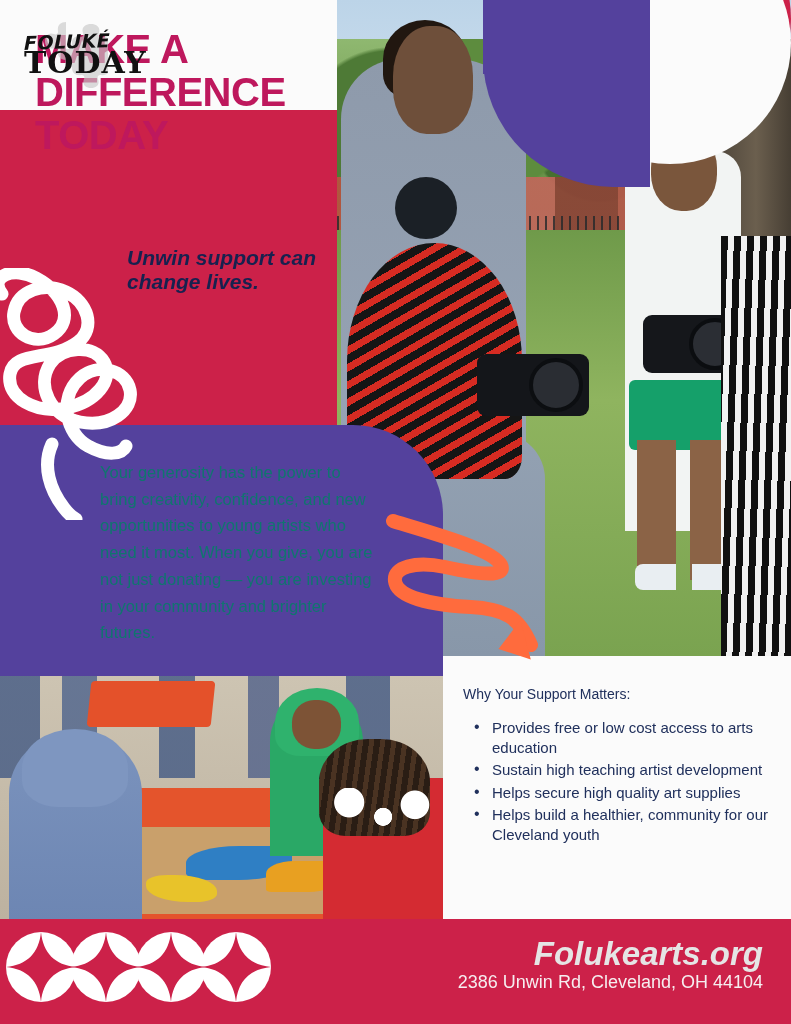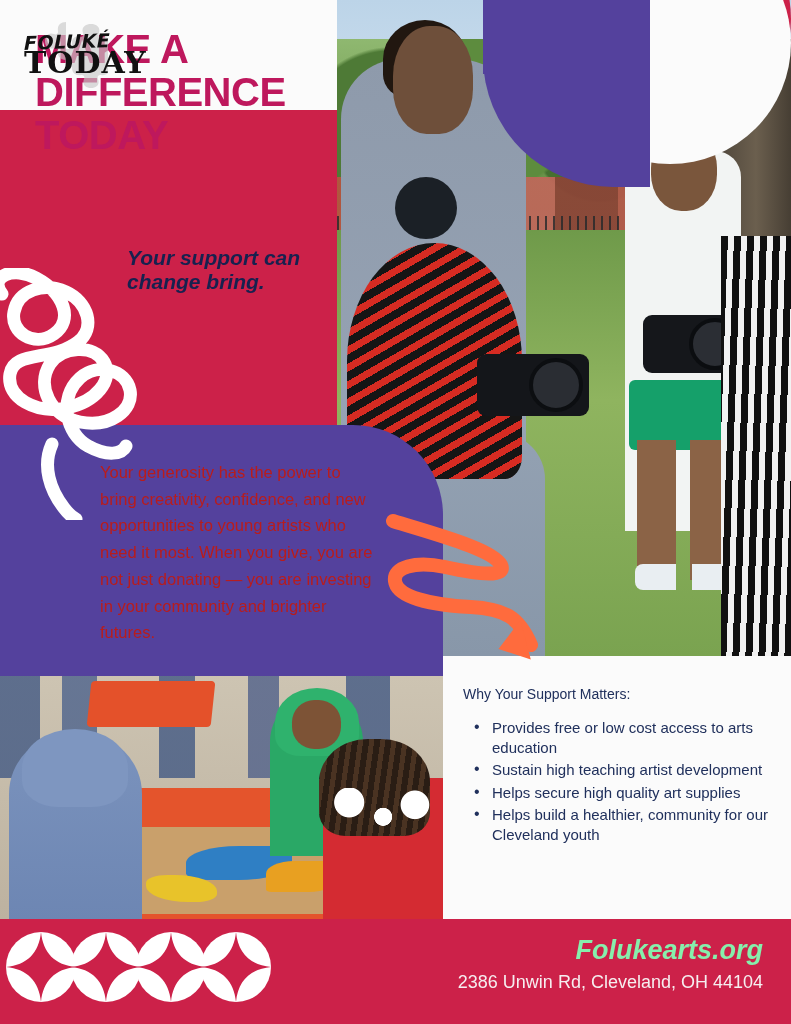--- a/index.html
+++ b/index.html
@@ -123,21 +123,21 @@
     line-height:1.12; z-index:24;
   }
 
   
   .block-purple {
     position:absolute; left:0; top:425px; width:443px; height:251px;
     background:#54419d; z-index:20; border-radius:0 90px 0 0;
   }
   .body-copy {
     position:absolute; left:100px; top:459px; width:275px;
-    color:#b91c1c; font-size:16.5px; line-height:1.62; z-index:26;
+    color:#0f766e; font-size:16.5px; line-height:1.62; z-index:26;
   }
 
   
   .spiral { position:absolute; left:-8px; top:268px; width:150px; height:252px; z-index:30; }
 
   
   .arrow { position:absolute; left:385px; top:505px; width:175px; height:170px; z-index:32; }
 
   
   .photo-class {
@@ -201,21 +201,21 @@
   }
 
   
   .footer {
     position:absolute; left:0; top:919px; width:791px; height:105px;
     background:#cc2149; z-index:30;
   }
   .diamonds { position:absolute; left:5px; top:12px; width:270px; height:72px; z-index:34; }
   .footer-site {
     position:absolute; right:28px; top:16px; text-align:right;
-    color:#86efac; font-size:27px; font-weight:700; font-style:italic; z-index:34;margin-left:36px;
+    color:#e5e5e5; font-size:33px; font-weight:700; font-style:italic; z-index:34;margin-left:36px;
   }
   .footer-addr {
     position:absolute; right:28px; top:53px; text-align:right;
     color:#f6eef0; font-size:18px; font-weight:400; z-index:34;
   }
 </style>
 </head>
 <body>
 
 <div class="poster">
@@ -259,21 +259,21 @@
       <path d="M24 2c-6 0-9 4-8 9 .5 3-2 4-4 3-5-2-9 1-9 7s4 9 9 7c2-1 4.5 0 4 3-1 5 2 9 8 9h6v8c0 5 4 8 9 7 3-.5 4 2 3 4-2 5 1 9 7 9s9-4 7-9c-1-2 0-4.5 3-4 5 1 9-2 9-8V24c0-5-3-8-8-7-3 .6-4.3-1.8-3.2-3.8C59 8 55 4 49 4s-10 4-8 9c1 2-.2 4.4-3.2 3.8C33 15.8 30 18 30 23v6h-6z" fill="#c9c9c9"></path>
     </svg>
     <div class="logo-text">
       <div class="logo-l1">FOLUKÉ</div>
       <div class="logo-l2">TODAY</div>
     </div>
   </div>
 
   <div class="block-red"></div>
   <div class="headline">MAKE A DIFFERENCE TODAY</div>
-  <div class="subhead">Your support can change bring.</div>
+  <div class="subhead">Unwin support can change lives.</div>
 
   <div class="block-purple"></div>
   <div class="body-copy">Your generosity has the power to bring creativity, confidence, and new opportunities to young artists who need it most. When you give, you are not just donating — you are investing in your community and brighter futures.</div>
 
   <svg class="spiral" viewBox="0 0 150 252">
     <path d="M10 26 C-4 8 22 -2 44 10 C72 25 82 52 62 66 C42 80 18 64 22 44
              C26 22 52 14 74 24 C96 34 104 60 86 74 C60 94 22 82 18 106
              C14 130 44 146 74 140 C104 134 122 112 112 94 C102 76 70 78 58 96
              C44 118 58 148 88 154 C118 160 142 142 138 122 C134 102 106 94 88 110
              C66 130 74 166 96 178 C116 189 130 186 134 178

